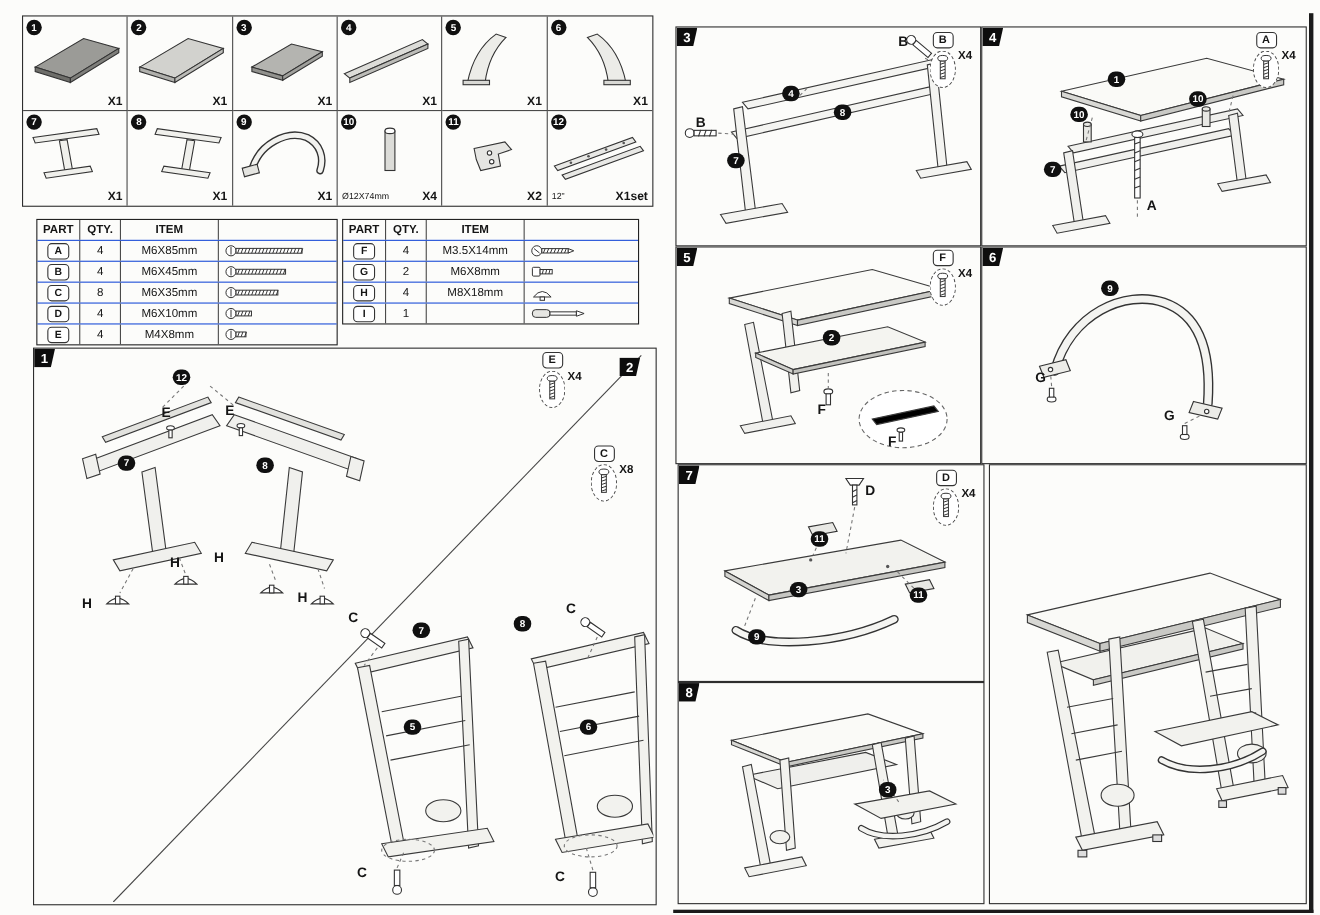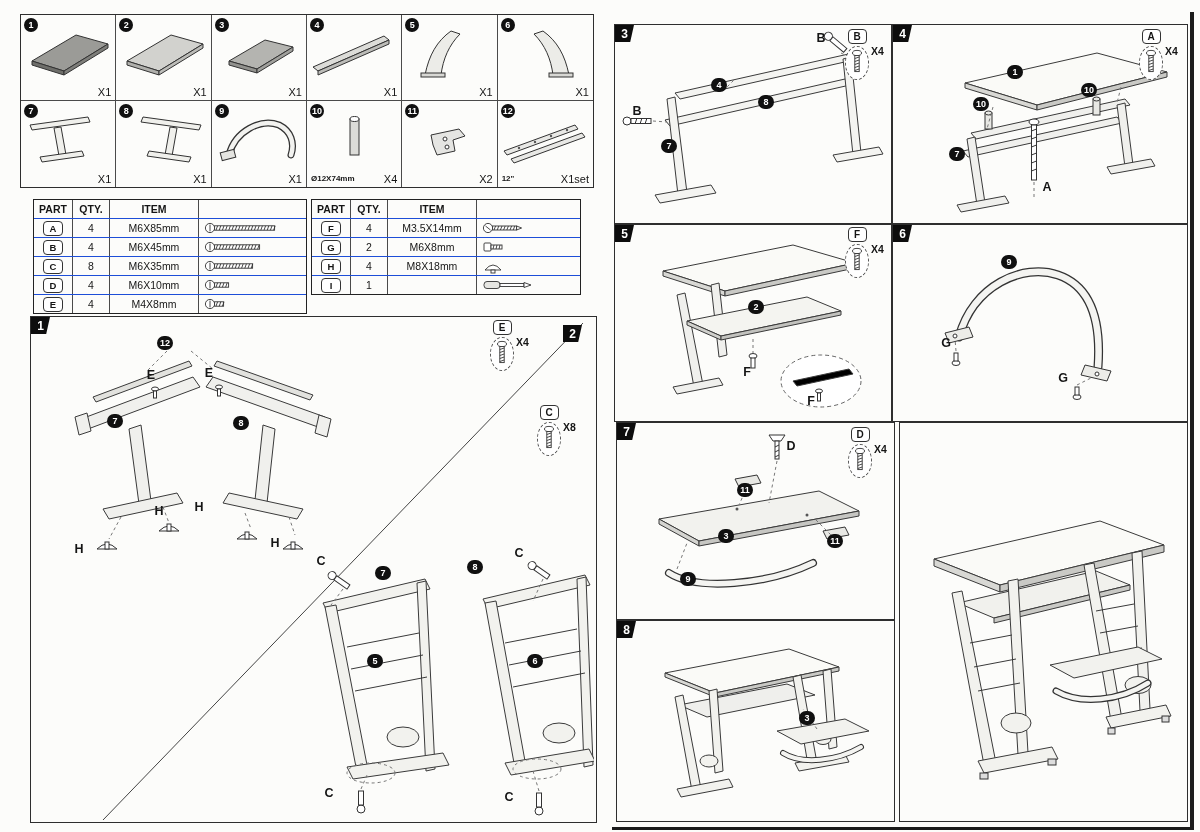--- a/index.html
+++ b/index.html
@@ -8,22 +8,22 @@
   .page{position:absolute;inset:0;background:#fcfcfa}
   .panel{position:absolute;border:1px solid #2e2e2e;background:#fcfcfa}
   .draw{position:absolute;left:0;top:0}
   
   .parts-grid{display:grid;grid-template-columns:repeat(6,1fr);grid-template-rows:1fr 1fr;width:100%;height:100%}
   .part-cell{position:relative;border-right:1px solid #4a4a4a;border-bottom:1px solid #4a4a4a}
   .part-cell:nth-child(6n){border-right:none}
   .part-cell:nth-child(n+7){border-bottom:none}
   .pnum{position:absolute;top:3px;left:3px;width:14px;height:14px;border-radius:50%;background:#101010;color:#fff;
         font-size:9px;font-weight:700;display:flex;align-items:center;justify-content:center}
-  .pqty{position:absolute;bottom:2px;right:4px;font-size:11px;font-weight:400}
-  .psize{position:absolute;bottom:4px;left:4px;font-size:8px;font-weight:700}
+  .pqty{position:absolute;bottom:2px;right:4px;font-size:11px;font-weight:700}
+  .psize{position:absolute;bottom:4px;left:4px;font-size:8px;font-weight:400}
   .pshape{position:absolute;top:8px;left:0;right:0;display:flex;justify-content:center}
   
   .hw-table{position:absolute;border:1.5px solid #222;background:#fcfcfa;font-size:10.5px}
   .hw-row{display:flex;border-bottom:1px solid #1d4ed8}
   .hw-row:last-child{border-bottom:none}
   .hw-cell{border-right:1px solid #4a4a4a;display:flex;align-items:center;justify-content:center;height:18px;overflow:hidden}
   .hw-cell:last-child{border-right:none}
   .hw-c1{width:38px}.hw-c2{width:36px}.hw-c3{width:88px}
   .hw-c4{flex:1;justify-content:flex-start;padding-left:5px}
   .hw-head .hw-cell{font-weight:700}

